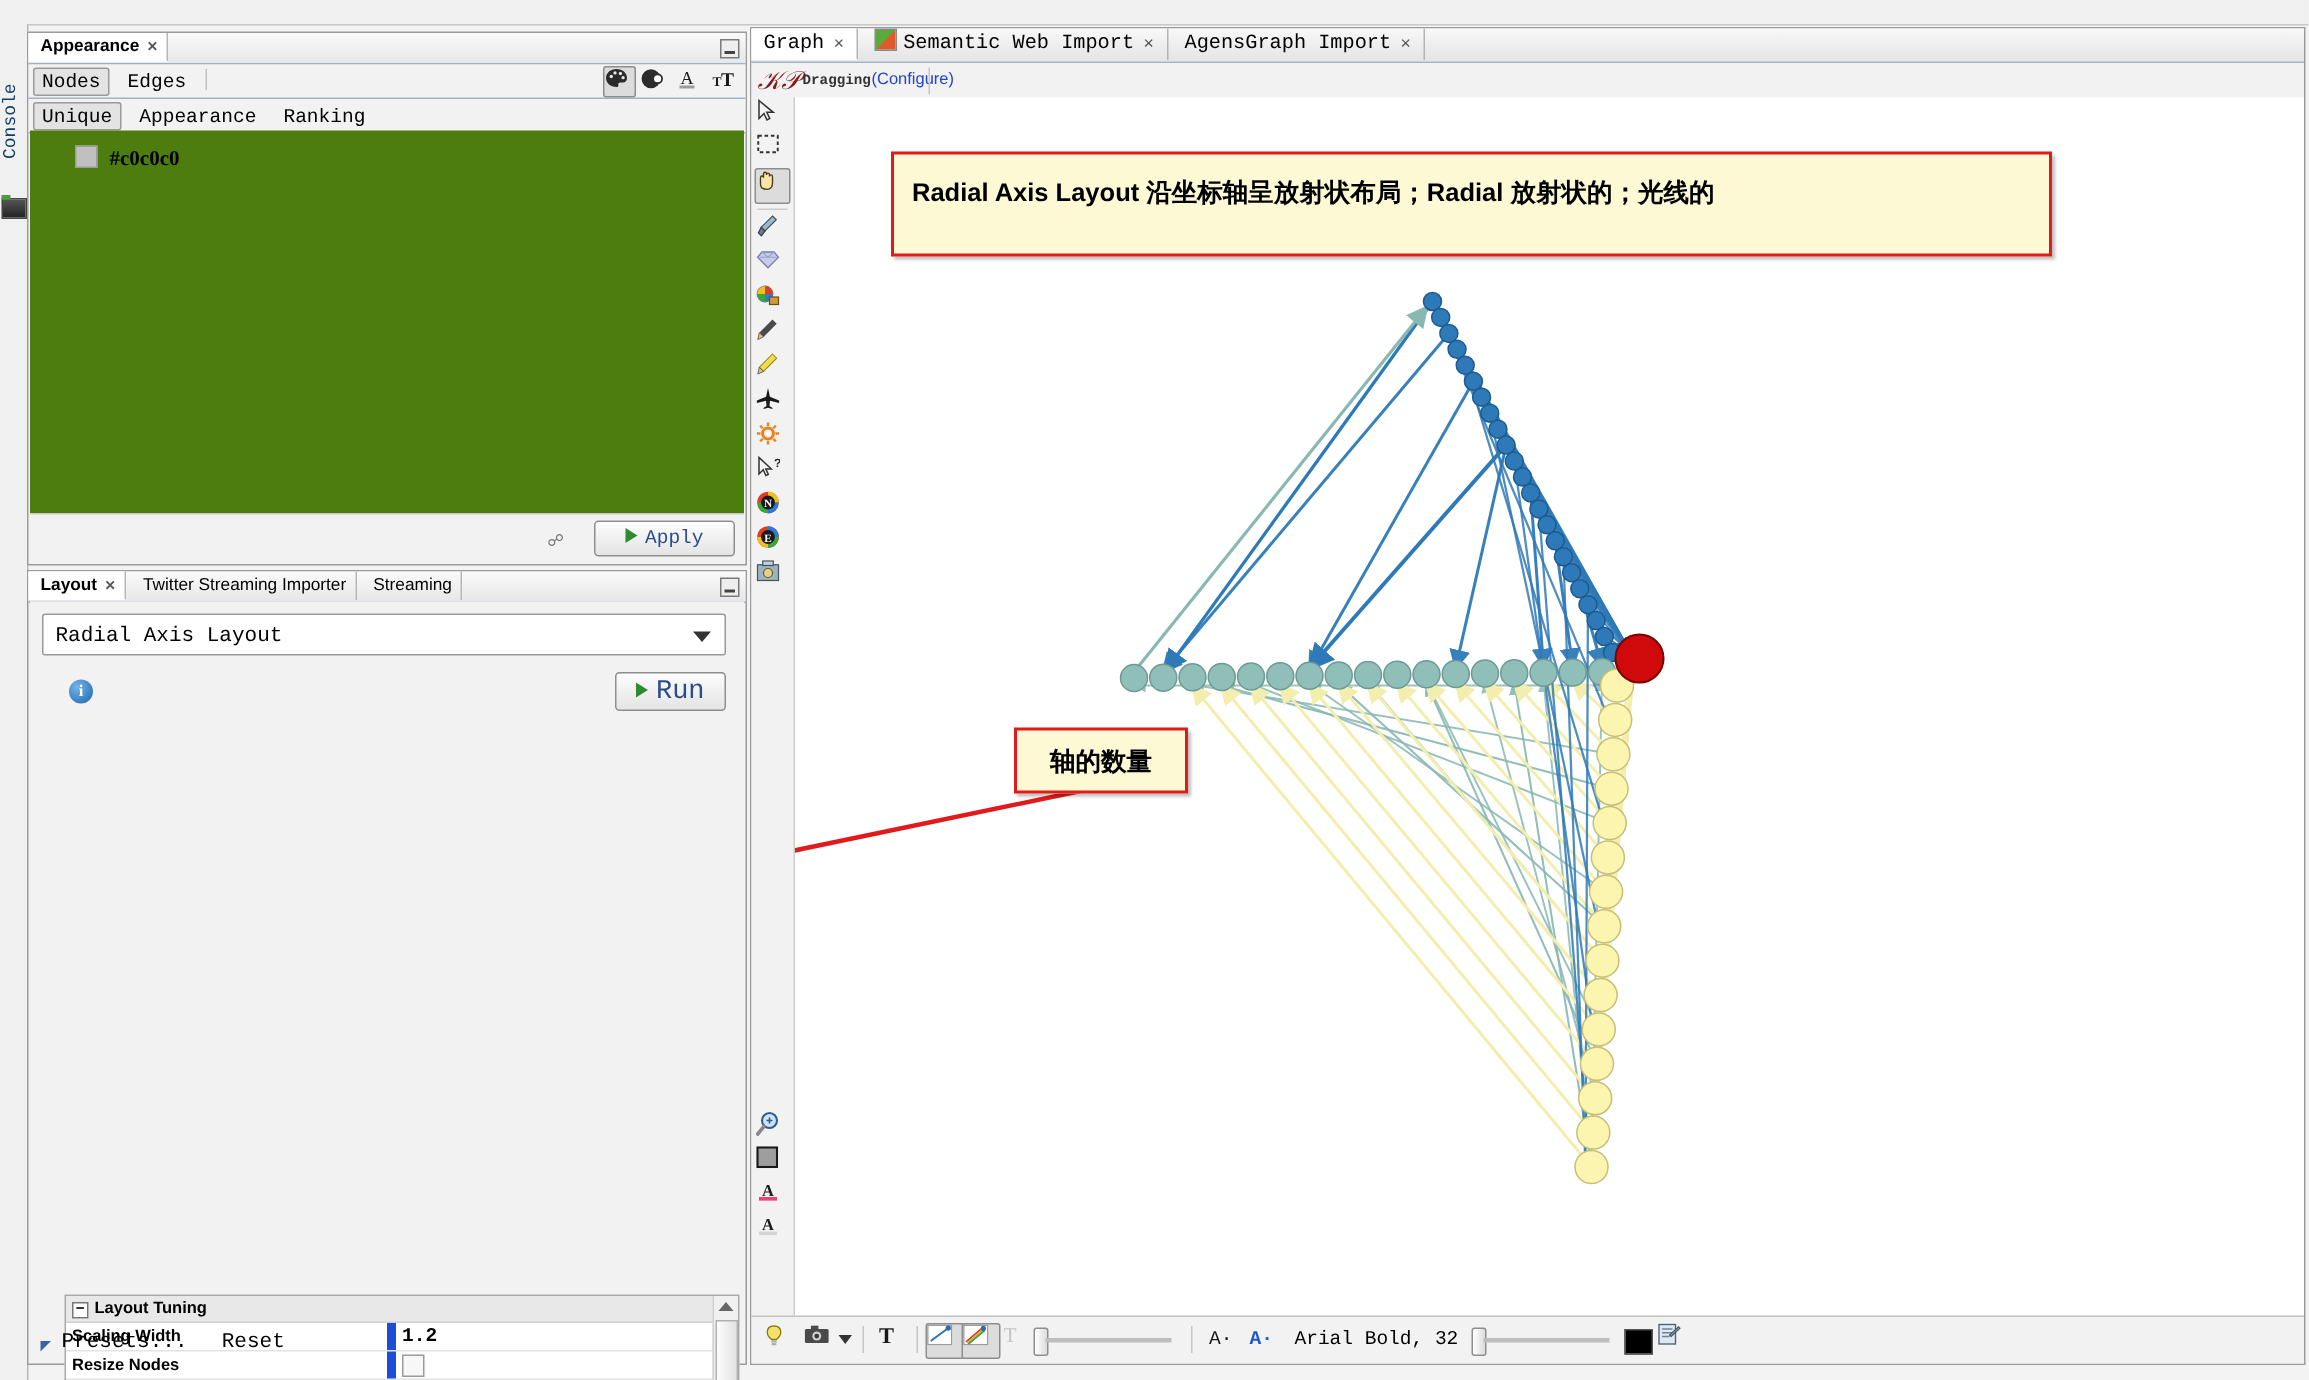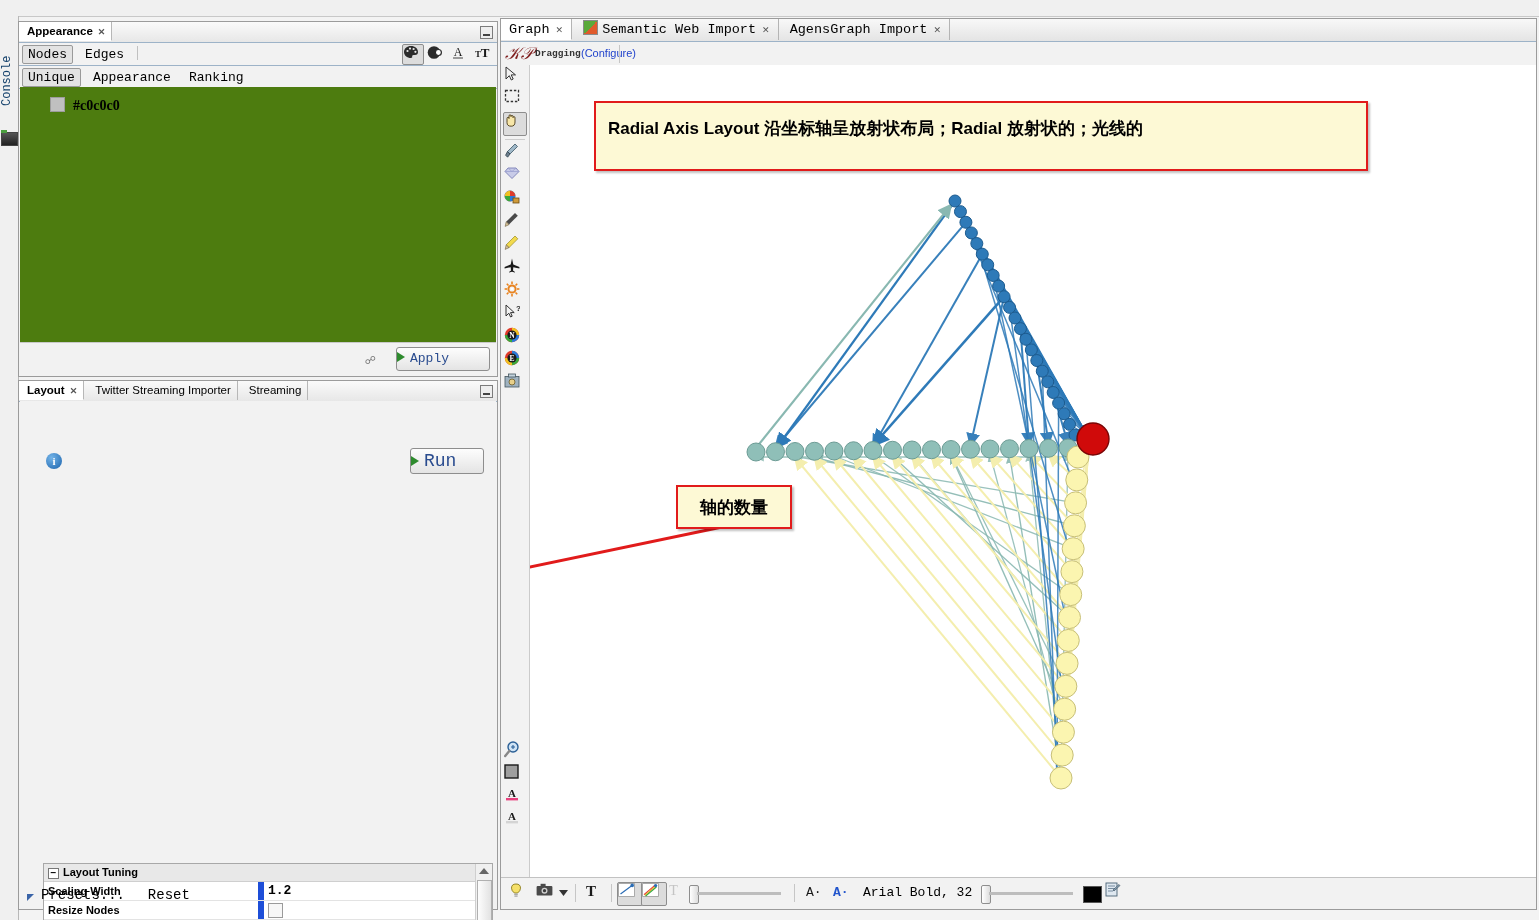--- a/index.html
+++ b/index.html
@@ -37,21 +37,21 @@
   .itool.on{border:1px solid #8d8d8d;background:#dcdcdc;border-radius:2px;}
 
   .rowbar{position:relative;height:22px;background:#f2f2f2;border-bottom:1px solid #9db3c8;}
   .listarea{position:absolute;left:1px;right:1px;top:65px;bottom:34px;background:#4d7c0f;font-weight:bold;}
   .coloritem{position:absolute;left:30px;top:10px;}
   .swatch{display:inline-block;width:13px;height:13px;background:#c0c0c0;border:1px solid #9d9d9d;vertical-align:-2px;}
   .coloritem span.hex{font-family:"Liberation Serif",serif;font-size:14px;margin-left:8px;}
   .applybar{position:absolute;left:1px;right:1px;bottom:1px;height:32px;background:#f2f2f2;border-top:1px solid #c9c9c9;}
   .chain{position:absolute;right:120px;top:11px;color:#777;font-size:11px;}
   .btn{position:absolute;border:1px solid #8e8e8e;border-radius:3px;background:linear-gradient(#fdfdfd,#e4e4e4);
-       font-family:"Liberation Mono",monospace;font-size:13px;cursor:default;}
+       font-family:"Liberation Mono",monospace;font-size:13px;text-align:center;cursor:default;}
   #apply-btn{right:6px;top:4px;width:92px;height:22px;line-height:22px;color:#2a4c8f;}
   .ptri{display:inline-block;width:0;height:0;border-left:8px solid #2e8b2e;border-top:5px solid transparent;border-bottom:5px solid transparent;vertical-align:0px;margin-right:5px;}
 
   
   #layout{left:18px;top:380px;width:478px;height:528px;}
   #layout .listwrap{position:absolute;left:1px;right:1px;top:20px;bottom:1px;background:#f2f2f2;}
   .combo{position:absolute;left:8px;top:8px;width:456px;height:28px;background:#fff;border:1px solid #9a9a9a;border-radius:2px;
          font-family:"Liberation Mono",monospace;font-size:14px;line-height:28px;padding-left:8px;box-sizing:border-box;}
   .combo .arrow{position:absolute;right:9px;top:11px;width:0;height:0;border-left:6px solid transparent;border-right:6px solid transparent;border-top:7px solid #333;}
   .inforow{position:absolute;left:0;top:44px;width:478px;height:34px;}
@@ -213,20 +213,24 @@
       <div class="tab">
         <span>Twitter Streaming Importer</span>
       </div>
       <div class="tab">
         <span>Streaming</span>
       </div>
       <div class="minbox"></div>
     </div>
 
     <div class="listwrap">
+      <div class="combo">
+        <span>Radial Axis Layout</span>
+        <span class="arrow"></span>
+      </div>
 
       <div class="inforow">
         <div class="iinfo">i</div>
         <div class="btn" id="run-btn">
           <span class="ptri"></span><span>Run</span>
         </div>
       </div>
     </div>
 
     <div class="proptable">

